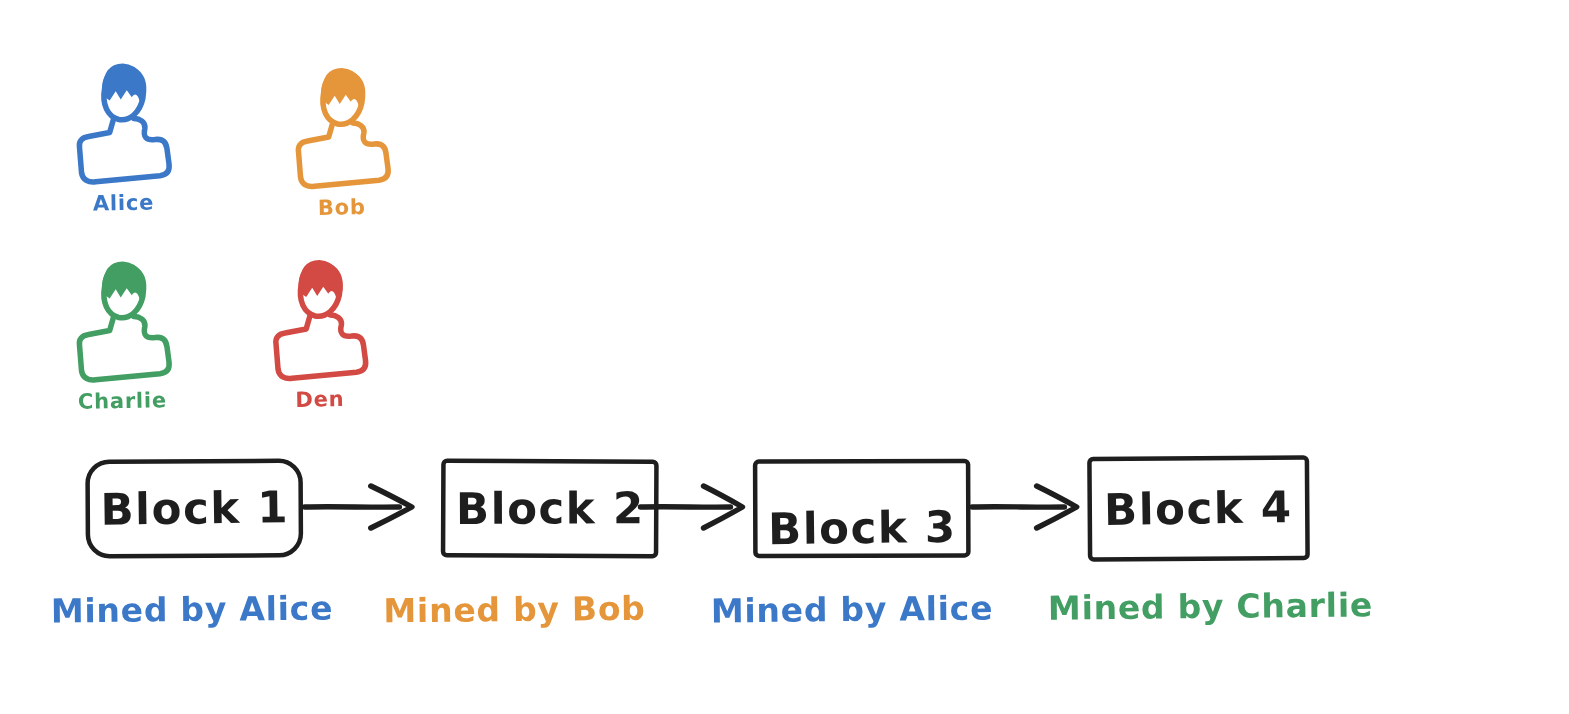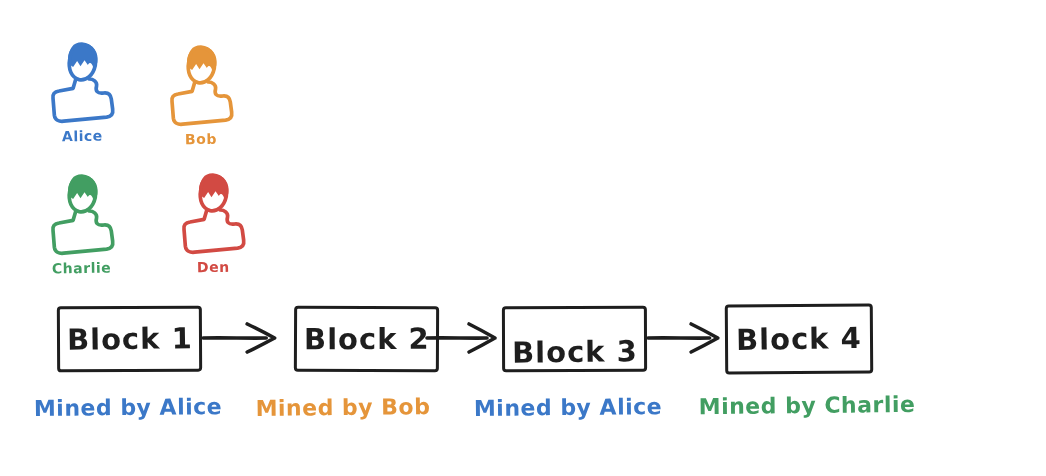--- a/index.html
+++ b/index.html
@@ -45,21 +45,21 @@
     justify-content: center;
   }
   .block-label {
     font-size: 29px;
     font-weight: 600;
     letter-spacing: 1px;
     color: #1e1e1e;
     transform: rotate(-0.5deg);
     white-space: nowrap;
   }
-  .block.b1 { transform: rotate(-0.3deg); }
+  .block.b1 { transform: rotate(-0.3deg); border-radius: 16px; }
   .block.b2 { transform: rotate(0.25deg); }
   .block.b3 { transform: rotate(-0.2deg); }
   .block.b4 { width: 148px; height: 70px; transform: rotate(-0.4deg); }
   
   .arrow { position: absolute; }
   
   .miner-label {
     position: absolute;
     font-size: 22px;
     font-weight: 700;
@@ -91,21 +91,21 @@
 
 <div class="canvas">
 
   <figure class="person" style="left: 46px; top: 40px; color: rgb(59, 120, 200);">
     <svg width="67" height="86" viewBox="0 0 100 128">
         <use href="#person-shape"></use>
       </svg>
     <figcaption class="person-label">Alice</figcaption>
   </figure>
 
-  <figure class="person" style="left: 165px; top: 43px; color: rgb(229, 149, 58);">
+  <figure class="person" style="left: 192px; top: 43px; color: rgb(229, 149, 58);">
     <svg width="67" height="86" viewBox="0 0 100 128">
         <use href="#person-shape"></use>
       </svg>
     <figcaption class="person-label">Bob</figcaption>
   </figure>
 
   <figure class="person" style="left: 177px; top: 171px; color: rgb(210, 74, 67);">
     <svg width="67" height="86" viewBox="0 0 100 128">
         <use href="#person-shape"></use>
       </svg>

